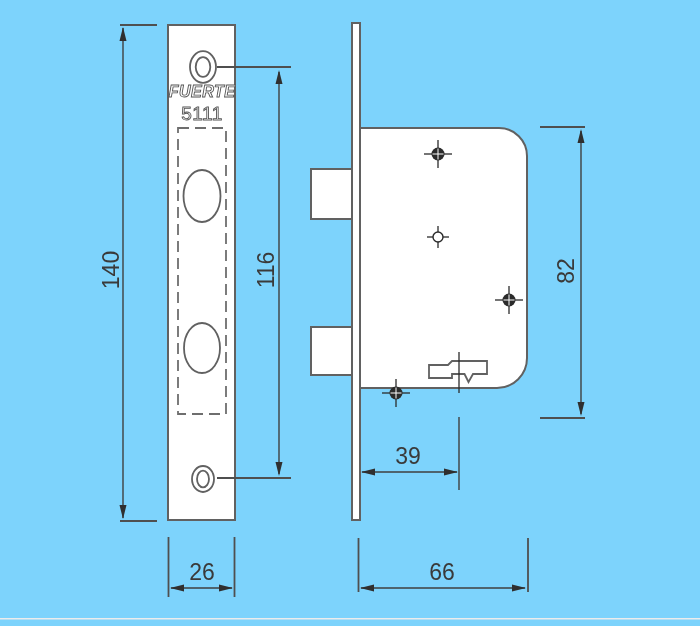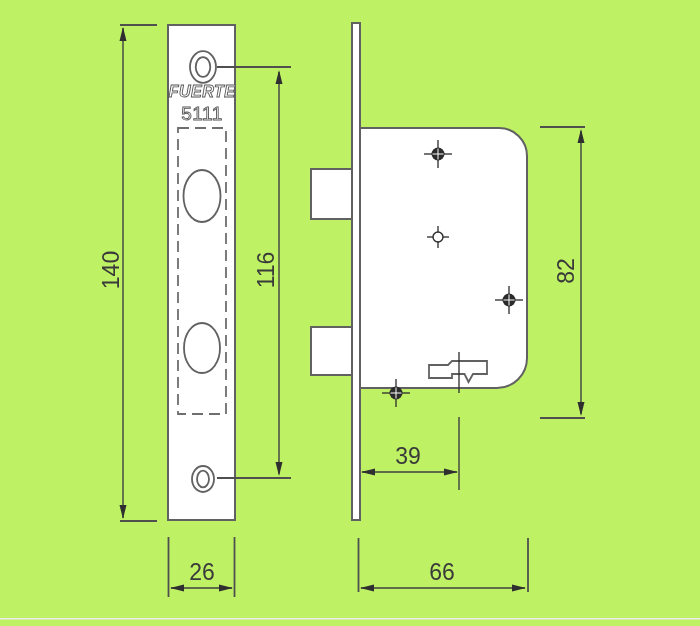--- a/index.html
+++ b/index.html
@@ -1,19 +1,19 @@
 <!DOCTYPE html>
 <html><head>
 <meta charset="utf-8">
 <style>
   html,body{margin:0;padding:0;background:#fff;}
   #stage{
     position:relative;
     width:700px;height:626px;
-    background:#bef264;
+    background:#7dd3fc;
     font-family:"Liberation Sans", sans-serif;
     overflow:hidden;
   }
   svg{display:block;}
   text{
     font-family:"Liberation Sans", sans-serif;
     fill:#3a3a3a;
   }
   .dim-num{font-size:23px;}
   .brand{font-size:16px;font-style:italic;font-weight:bold;fill:#ffffff;stroke:#555555;stroke-width:0.9;letter-spacing:0.5px;}

